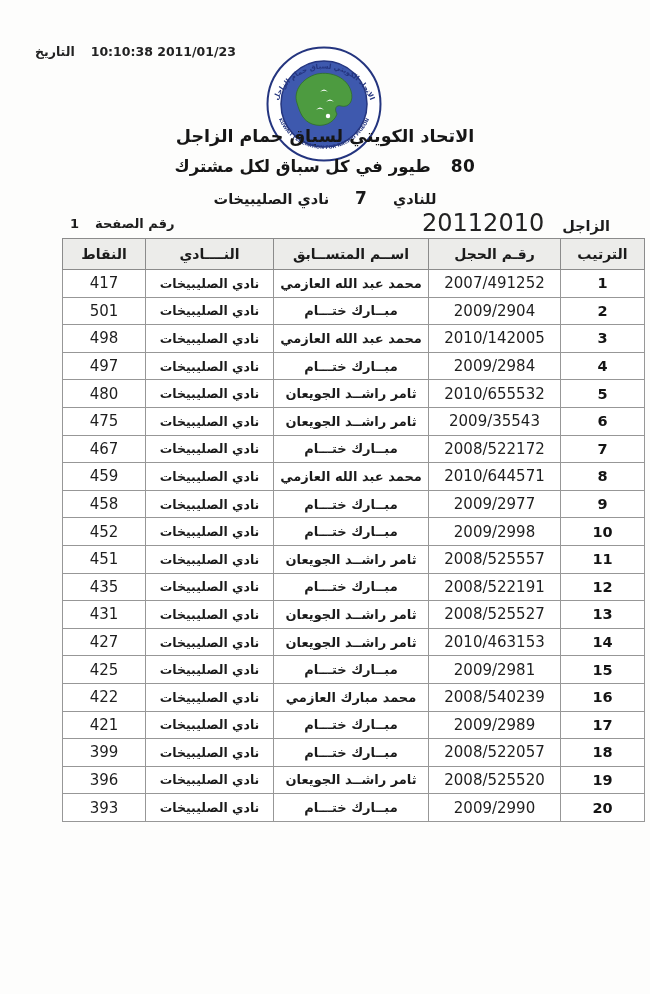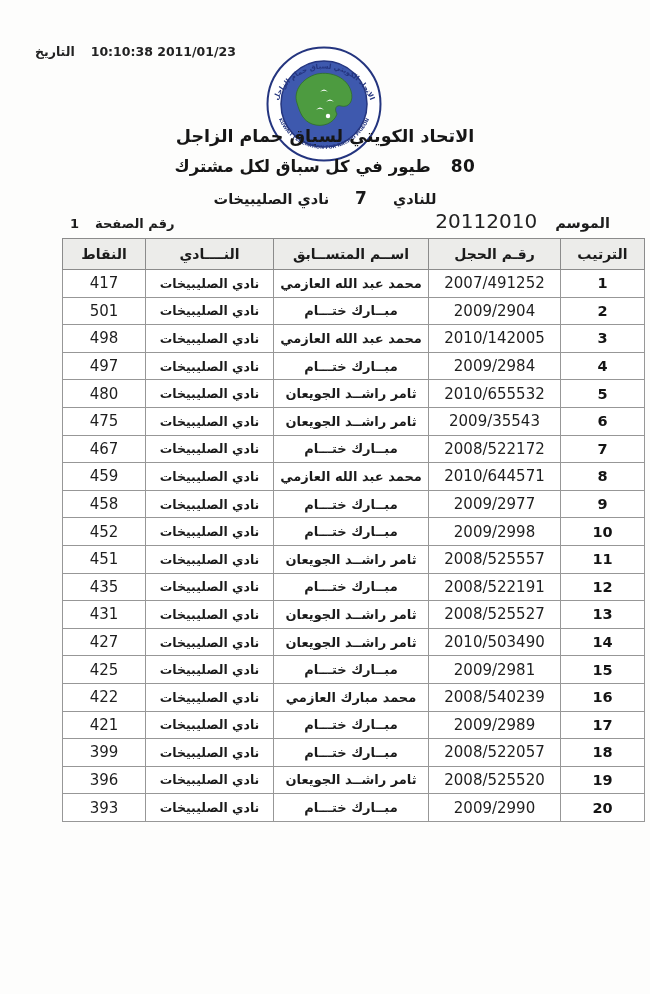--- a/index.html
+++ b/index.html
@@ -40,21 +40,21 @@
     font-size:14.5px;font-weight:bold;color:#1a1a1a;direction:rtl;
   }
   .club-line .club-num{font-size:17px;}
 
   
   .season-line{
     position:absolute;top:209px;right:40px;
     display:flex;align-items:baseline;gap:18px;direction:rtl;
   }
   .season-label{font-size:14.5px;font-weight:bold;}
-  .season-value{font-size:20px;font-weight:400;direction:ltr;unicode-bidi:embed;color:#222;}
+  .season-value{font-size:24px;font-weight:400;direction:ltr;unicode-bidi:embed;color:#222;}
   .pageno-line{
     position:absolute;top:216px;left:70px;
     display:flex;align-items:baseline;gap:16px;direction:rtl;
     font-size:13px;font-weight:bold;
   }
 
   
   table.results{
     position:absolute;top:238px;left:62px;
     width:582px;border-collapse:collapse;table-layout:fixed;
@@ -130,21 +130,21 @@
     <span>طيور في كل سباق لكل مشترك</span>
   </div>
 
   <div class="club-line">
     <span>للنادي</span>
     <span class="club-num">7</span>
     <span>نادي الصليبيخات</span>
   </div>
 
   <div class="season-line">
-    <span class="season-label">الموسم</span>
+    <span class="season-label">الزاجل</span>
     <span class="season-value">20112010</span>
   </div>
 
   <div class="pageno-line">
     <span>رقم الصفحة</span>
     <span>1</span>
   </div>
 
   <table class="results">
     <colgroup>
@@ -250,21 +250,21 @@
     </tr>
         <tr>
       <td class="c-rank">13</td>
       <td class="c-ring">2008/525527</td>
       <td class="c-name">ثامر راشــد الجويعان</td>
       <td class="c-club">نادي الصليبيخات</td>
       <td class="c-points">431</td>
     </tr>
         <tr>
       <td class="c-rank">14</td>
-      <td class="c-ring">2010/503490</td>
+      <td class="c-ring">2010/463153</td>
       <td class="c-name">ثامر راشــد الجويعان</td>
       <td class="c-club">نادي الصليبيخات</td>
       <td class="c-points">427</td>
     </tr>
         <tr>
       <td class="c-rank">15</td>
       <td class="c-ring">2009/2981</td>
       <td class="c-name">مبــارك ختـــام</td>
       <td class="c-club">نادي الصليبيخات</td>
       <td class="c-points">425</td>

